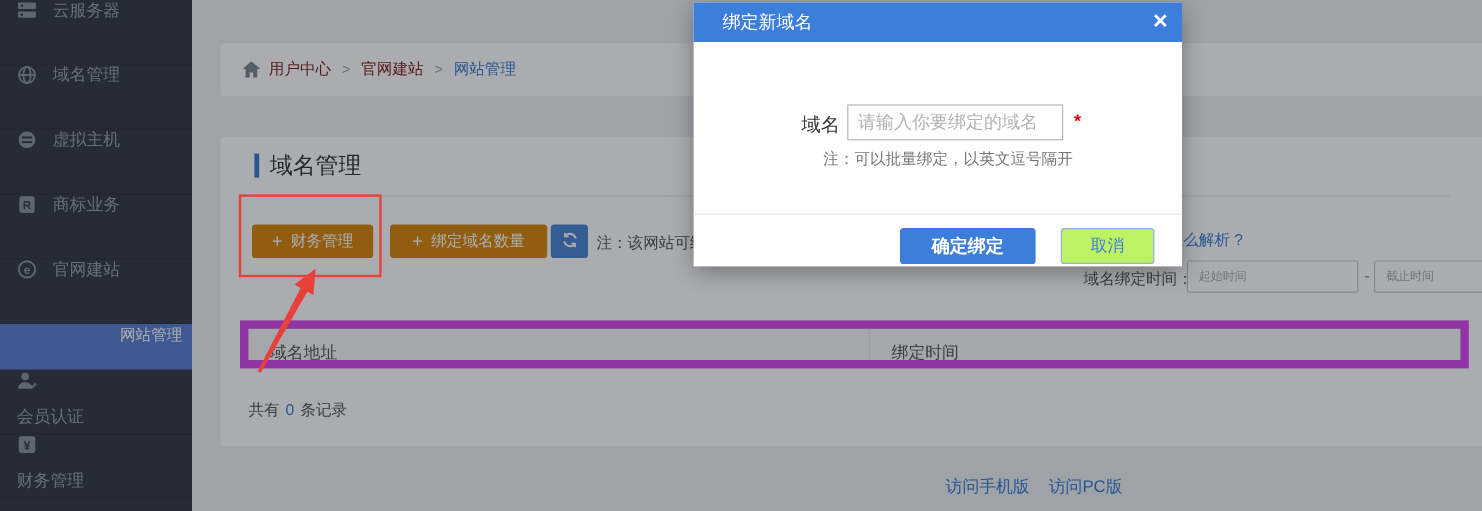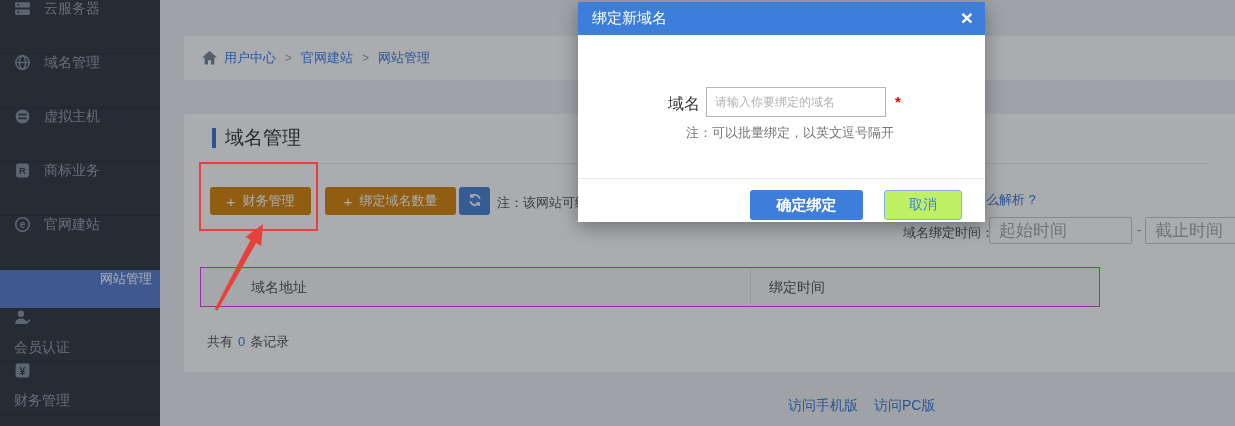--- a/index.html
+++ b/index.html
@@ -12,21 +12,21 @@
                border-bottom:1px solid #2d333c; color:#97a0ab; font-size:14px; cursor:pointer; }
   .side-item .side-icon { width:17px; height:17px; display:inline-flex; align-items:center; justify-content:center; color:#8a94a1; }
   .side-item.active { background:#5b80d0; color:#fff; height:39px; padding-left:100px; font-size:13px; }
   .side-item.h53 { height:53px;flex-direction:column; }
 
   
   .card { position:absolute; background:#fff; z-index:1; }
   .breadcrumb-card { left:184px; top:36px; width:1056px; height:44px; display:flex; align-items:center; padding-left:18px;
                      font-size:13px; color:#67727e; border-radius:2px; }
   .breadcrumb-card .home-ic { width:15px; height:14px; margin-right:7px; color:#7c8692; display:inline-flex; }
-  .crumb { color:#3b82f6; }
+  .crumb { color:#7f1d1d; }
   .crumb.current { color:#3a7bd5; }
   .crumb-sep { margin:0 9px; color:#9aa3ad; font-size:12px; }
 
   .main-card { left:184px; top:114px; width:1056px; height:258px; border-radius:2px; }
   .sec-titlebar { position:absolute; left:28px; top:14px; width:4px; height:20px; background:#3a7bd5; }
   .sec-title { position:absolute; left:41px; top:11px; font-size:19px; color:#333; }
   .sec-divider { position:absolute; left:28px; top:49px; width:996px; height:1px; background:#e6e6e6; }
 
   .btn-orange { position:absolute; top:73px; height:28px; background:#d9870d; color:#fff; font-size:13px;
                 border:none; border-radius:3px; display:inline-flex; align-items:center; justify-content:center; gap:7px; cursor:pointer;
@@ -35,55 +35,55 @@
   .btn-bind-count { left:141px; width:131px; }
   .plus { font-size:15px; line-height:1; }
   .btn-refresh { position:absolute; left:275px; top:73px; width:31px; height:28px; background:#4e86d4; border:none; border-radius:3px;
                  color:#fff; cursor:pointer; display:inline-flex; align-items:center; justify-content:center; }
   .bind-note { position:absolute; left:313px; top:80px; font-size:13px; color:#555; white-space:nowrap; }
 
   .resolve-link { position:absolute; left:789px; top:77px; font-size:13px; color:#3a7bd5; text-decoration:none; white-space:nowrap; }
 
   .filter-label { position:absolute; left:719px; top:110px; font-size:13px; color:#555; white-space:nowrap; }
   .date-input { position:absolute; top:103px; height:27px; border:1px solid #c8c8c8; background:#fff; border-radius:2px;
-                padding:0 9px; font-size:17px; color:#555; font-family:inherit; }
+                padding:0 9px; font-size:10px; color:#555; font-family:inherit; }
   .date-input::placeholder { color:#a9a9a9; }
   .date-start { left:805px; width:143px; }
   .date-sep { position:absolute; left:953px; top:108px; font-size:13px; color:#888; }
   .date-end { left:961px; width:120px; }
 
-  .table { position:absolute; left:16px; top:153px; width:900px; height:40px; border:1px solid #d946ef; background:#f8f8f8;
-           display:flex;padding-left:32px; }
+  .table { position:absolute; left:16px; top:153px; width:1024px; height:40px; border:7px solid #d946ef; background:#f8f8f8;
+           display:flex; }
   .th { font-size:14px; color:#555; line-height:38px; padding-left:18px; }
   .th-domain { width:517px; }
   .th-time { flex:1; border-left:1px solid #e3e3e3; }
 
   .records { position:absolute; left:23px; top:219px; font-size:13px; color:#555; }
   .records .count { color:#3a7bd5; margin:0 5px; }
 
   .footer-links { position:absolute; left:788px; top:397px; z-index:1; font-size:14px; display:flex; gap:16px; }
   .footer-links a { color:#3a7bd5; text-decoration:none; }
 
   
   .overlay { position:absolute; inset:0; background:rgba(12,17,26,0.35); z-index:10; }
 
   
   .anno-rect { position:absolute; left:199px; top:162px; width:119px; height:69px; border:2px solid #e8403a; z-index:20; pointer-events:none; }
   .anno-arrow { position:absolute; left:0; top:0; width:1235px; height:426px; z-index:20; pointer-events:none; }
 
   
   .modal { position:absolute; left:578px; top:2px; width:407px; height:220px; background:#fff; z-index:30;
            box-shadow:0 5px 18px rgba(0,0,0,0.35); }
-  .modal-header { height:33px; background:#3e7edb; display:flex; align-items:center; padding:0 14px; }
+  .modal-header { height:33px; background:#3e7edb; display:flex; align-items:center; padding:0 24px; }
   .modal-title { color:#fff; font-size:15px; }
   .modal-close { position:absolute; right:12px; top:2px; color:#fff; font-size:21px; font-weight:bold; background:none; border:none;
                  cursor:pointer; line-height:28px; font-family:inherit; }
   .modal-field-label { position:absolute; left:90px; top:92px; font-size:16px; color:#333; }
   .modal-input { position:absolute; left:128px; top:85px; width:180px; height:30px; border:1px solid #b7b7b7; padding:0 8px;
-                 font-size:12px; color:#333; font-family:inherit; }
+                 font-size:15px; color:#333; font-family:inherit; }
   .modal-input::placeholder { color:#b3b3b3; }
   .required-mark { position:absolute; left:317px; top:91px; color:#e60000; font-size:15px; font-weight:bold; }
   .modal-note { position:absolute; left:90px; top:122px; font-size:13px; color:#777;margin-left:18px; }
   .modal-footer-line { position:absolute; left:0; top:176px; width:100%; height:1px; background:#e9e9e9; }
   .btn-confirm { position:absolute; left:172px; top:188px; width:113px; height:30px; background:#3e7edb; color:#fff; border:none;
                  border-radius:3px; font-size:15px; font-weight:bold; cursor:pointer; font-family:inherit; }
   .btn-cancel { position:absolute; left:306px; top:188px; width:78px; height:30px; background:#bef264; color:#3e7edb;
                 border:1px solid #8ab0e8; border-radius:3px; font-size:14px; cursor:pointer; font-family:inherit; }
 </style>
 </head>

